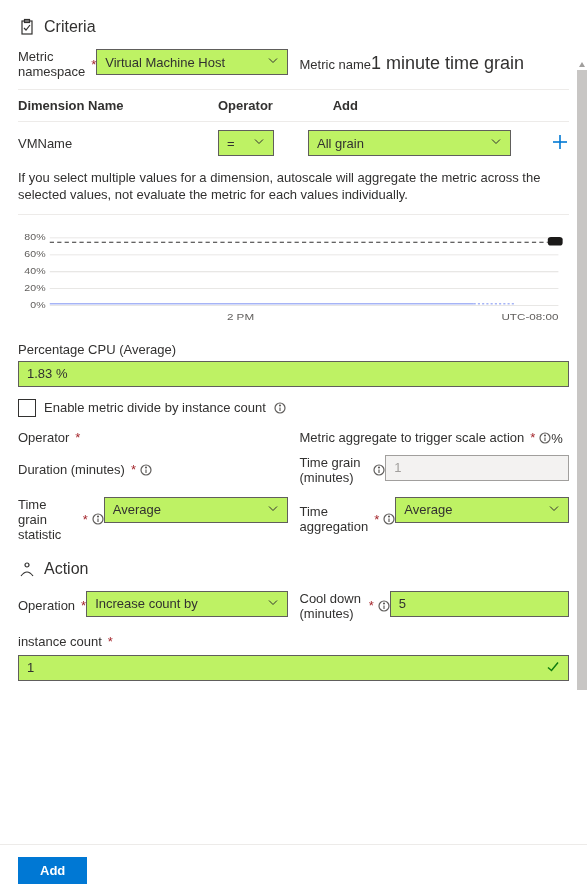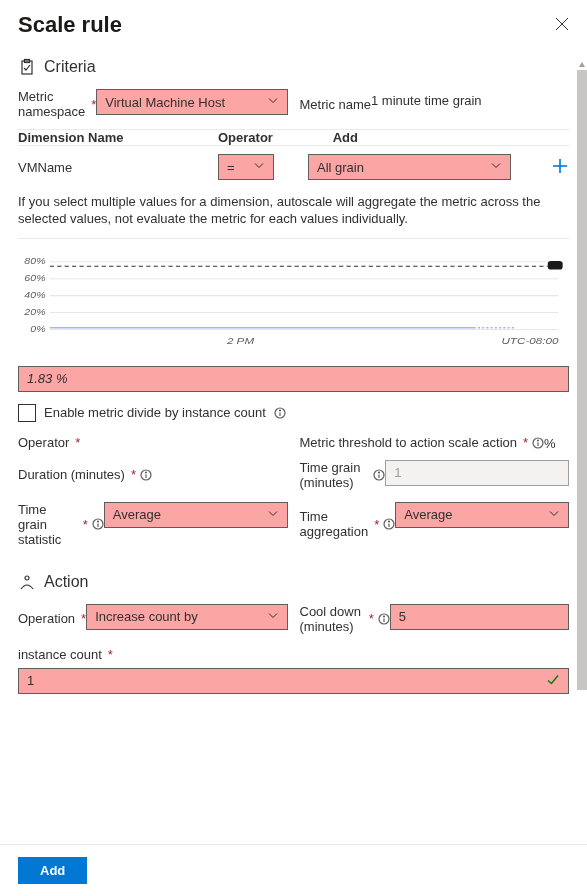--- a/index.html
+++ b/index.html
@@ -11,79 +11,70 @@
 .close-btn svg { width: 14px; height: 14px; stroke: #323130; }
 .section-head { display: flex; gap: 8px; margin: 6px 0 10px 0; }
 .section-head svg { width: 18px; height: 18px; stroke: #323130; fill: none; }
 .section-title { font-size: 16px; font-weight: 400; }
 .row { display: flex; gap: 12px; margin-bottom: 4px; }
 .col { flex: 1; display: flex; flex-direction: row; }
 .label { font-size: 13px; margin-bottom: 4px; color: #323130; display: flex; align-items: center; gap: 4px; min-height: 18px; }
 .req { color: #a4262c; margin-left: 2px; }
 .info-icon { display: inline-flex; }
 .info-icon svg { width: 12px; height: 12px; stroke: #605e5c; fill: none; stroke-width: 1.2; }
-.select, .input { width: 100%; height: 26px; border: 1px solid #605e5c; background: #fca5a5; padding: 0 24px 0 8px; font-size: 13px; color: #323130; position: relative; display: flex; align-items: center; cursor: pointer; }
+.select, .input { width: 100%; height: 26px; border: 1px solid #605e5c; background: #bef264; padding: 0 24px 0 8px; font-size: 13px; color: #323130; position: relative; display: flex; align-items: center; cursor: pointer; }
 .select .chevron { position: absolute; right: 8px; top: 50%; transform: translateY(-50%); }
 .select .chevron svg { width: 12px; height: 12px; stroke: #323130; fill: none; }
 .input { cursor: text; }
 .input.readonly { background: #f3f2f1; color: #a19f9d; border-color: #a19f9d; }
 .input.valid-hl { border-color: #6b2d86; }
 .check-green { position: absolute; right: 8px; top: 50%; transform: translateY(-50%); }
 .check-green svg { width: 14px; height: 14px; stroke: #107c10; fill: none; stroke-width: 1.5; }
-.timegrain-note { text-align: right; font-size: 13px; color: #323130; margin-top: 4px; }
-.table-head { display: flex; font-weight: 600; font-size: 13px; border-top: 1px solid #edebe9; border-bottom: 1px solid #edebe9; padding: 0 0; margin-top: 6px; }
+.timegrain-note { text-align: right; font-size: 18px; color: #323130; margin-top: 4px; }
+.table-head { display: flex; font-weight: 600; font-size: 13px; border-top: 1px solid #edebe9; border-bottom: 1px solid #edebe9; padding: 8px 0; margin-top: 6px; }
 .th-name { flex: 0 0 200px; }
 .th-op { flex: 0 0 90px; }
 .th-val { flex: 1; }
 .th-add { flex: 0 0 50px; text-align: right; }
 .dim-row { display: flex; align-items: center; padding: 8px 0; }
 .dim-name { flex: 0 0 200px; }
 .dim-op-wrap { flex: 0 0 90px; }
 .dim-op { width: 56px; }
 .dim-val-wrap { flex: 1; padding-right: 8px; }
 .dim-add { flex: 0 0 50px; text-align: right; }
 .add-icon { cursor: pointer; display: inline-flex; }
 .add-icon svg { width: 18px; height: 18px; stroke: #0078d4; stroke-width: 1.6; }
 .hint { font-size: 13px; color: #323130; margin: 6px 0 10px 0; line-height: 1.3; }
-.chart { border-top: 1px solid #edebe9; margin: 6px 0; padding: 6px 0 2px 0; font-style: italic; }
+.chart { border-top: 1px solid #edebe9; margin: 6px 0; padding: 6px 0 2px 0; }
 .chart-svg { width: 100%; height: 110px; }
 .chart-tick { font-size: 10px; fill: #605e5c; }
 .chart-axis { font-size: 11px; fill: #605e5c; }
 .grid-line { stroke: #e1dfdd; stroke-width: 1; }
 .thresh-line { stroke: #323130; stroke-dasharray: 4 3; stroke-width: 1.2; }
 .data-line { stroke: #4f6bed; stroke-width: 1; fill: none; }
 .data-line.dotted { stroke-dasharray: 2 2; }
 .thresh-knob { fill: #1b1a19; }
 .metric-avg-label { font-size: 13px; margin: 4px 0 4px 0; }
 .full-input { margin-bottom: 12px; }
-.full-input .input { width: 100%; font-style: italic; }
+.full-input .input { width: 100%; }
 .checkbox-row { display: flex; align-items: center; gap: 8px; margin: 6px 0 12px 0; }
 .checkbox { width: 18px; height: 18px; border: 1px solid #323130; cursor: pointer; }
 .suffix { text-align: right; font-size: 13px; margin-top: 2px; }
 .footer { position: absolute; bottom: 0; left: 0; right: 0; background: #fff; border-top: 1px solid #edebe9; padding: 12px 18px; }
 .btn-primary { background: #0078d4; color: #fff; border: none; padding: 6px 22px; font-size: 13px; font-weight: 600; cursor: pointer; }
 .scrollbar-track { position: absolute; right: 0; top: 60px; bottom: 0; width: 10px; }
 .scrollbar-up, .scrollbar-down { width: 10px; height: 10px; display: flex; align-items: center; justify-content: center; }
 .scrollbar-thumb { position: absolute; top: 10px; width: 10px; height: 620px; background: #c8c6c4; }
 .scrollbar-up svg, .scrollbar-down svg { width: 8px; height: 8px; fill: #a19f9d; }
 .form-body { padding-bottom: 60px; }
 </style>
 </head>
 <body>
 
 <div class="panel">
-  <div class="header">
-    <div class="title">Scale rule</div>
-    <div class="close-btn">
-      <svg viewBox="0 0 14 14">
-          <line x1="1" y1="1" x2="13" y2="13" stroke-width="1"></line>
-          <line x1="13" y1="1" x2="1" y2="13" stroke-width="1"></line>
-        </svg>
-    </div>
-  </div>
 
   <div class="form-body">
 
   <div class="section-head">
     <span>
       <svg viewBox="0 0 18 18">
             <rect x="4" y="3" width="10" height="13" stroke-width="1.2"></rect>
             <rect x="6.5" y="1.5" width="5" height="3" stroke-width="1.2"></rect>
             <polyline points="6,10 8,12 12,7" stroke-width="1.2"></polyline>
           </svg>
@@ -164,20 +155,21 @@
       <line class="thresh-line" x1="30" y1="25" x2="500" y2="25"></line>
       <rect class="thresh-knob" x="500" y="19" width="14" height="10" rx="3"></rect>
 
       <line class="data-line" x1="30" y1="98" x2="430" y2="98"></line>
       <line class="data-line dotted" x1="430" y1="98" x2="470" y2="98"></line>
       <text class="chart-axis" x="210" y="117" text-anchor="middle">2 PM</text>
       <text class="chart-axis" x="510" y="117" text-anchor="end">UTC-08:00</text>
     </svg>
   </div>
 
+  <div class="metric-avg-label">Percentage CPU (Average)</div>
   <div class="full-input">
     <div class="input">
           <span>1.83 %</span>
         </div>
   </div>
 
   <div class="checkbox-row">
     <div class="checkbox"></div>
     <span>Enable metric divide by instance count</span>
     <span class="info-icon">
@@ -191,21 +183,21 @@
 
   <div class="row">
     <div class="col">
       <div class="label">
             <span>Operator</span>
             <span class="req">*</span>
           </div>
     </div>
     <div class="col">
       <div class="label">
-            <span>Metric threshold to action scale action</span>
+            <span>Metric aggregate to trigger scale action</span>
             <span class="req">*</span>
         <span class="info-icon">
               <svg viewBox="0 0 12 12">
                 <circle cx="6" cy="6" r="5"></circle>
                 <line x1="6" y1="5.5" x2="6" y2="9"></line>
                 <circle cx="6" cy="3.5" r="0.5" fill="#605e5c"></circle>
               </svg>
             </span>
       </div>
       <div class="suffix">%</div>
@@ -277,21 +269,21 @@
       </div>
       <div class="select">
         <span>Average</span>
         <span class="chevron"><svg viewBox="0 0 12 12">
                 <polyline points="2,4 6,8 10,4" stroke-width="1"></polyline>
               </svg></span>
       </div>
     </div>
   </div>
 
-  <div class="section-head" style="margin-top:22px">
+  <div class="section-head" style="margin-top:14px">
     <span>
       <svg viewBox="0 0 18 18">
             <circle cx="9" cy="5" r="2" stroke-width="1.2"></circle>
             <path d="M3 16 Q9 8 15 16" stroke-width="1.2"></path>
           </svg>
     </span>
     <span class="section-title">Action</span>
   </div>
 
   <div class="row">

